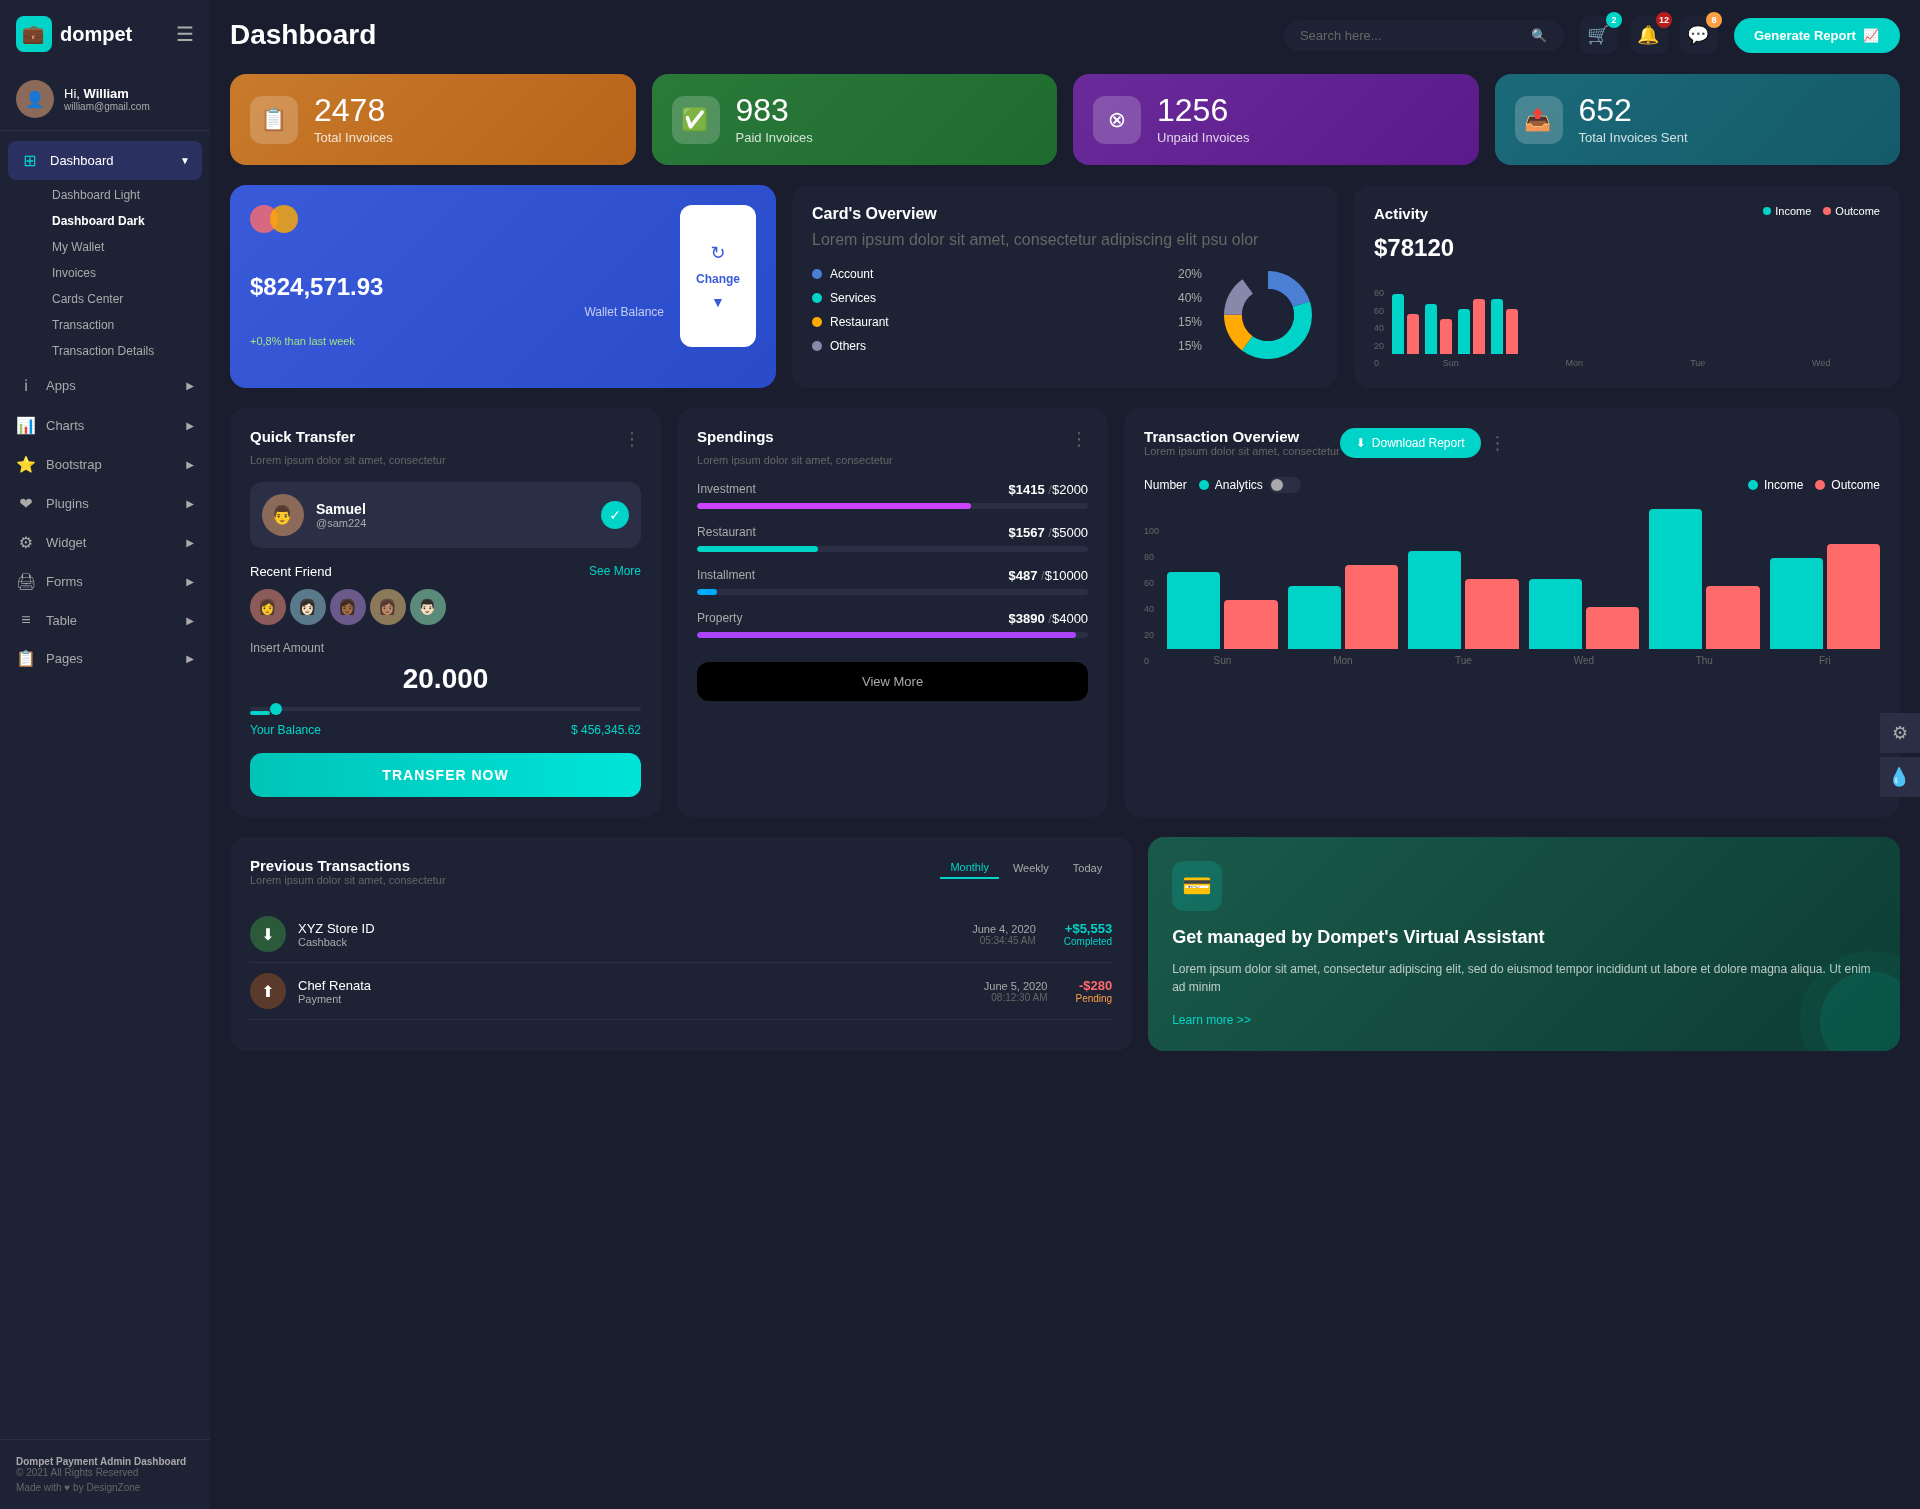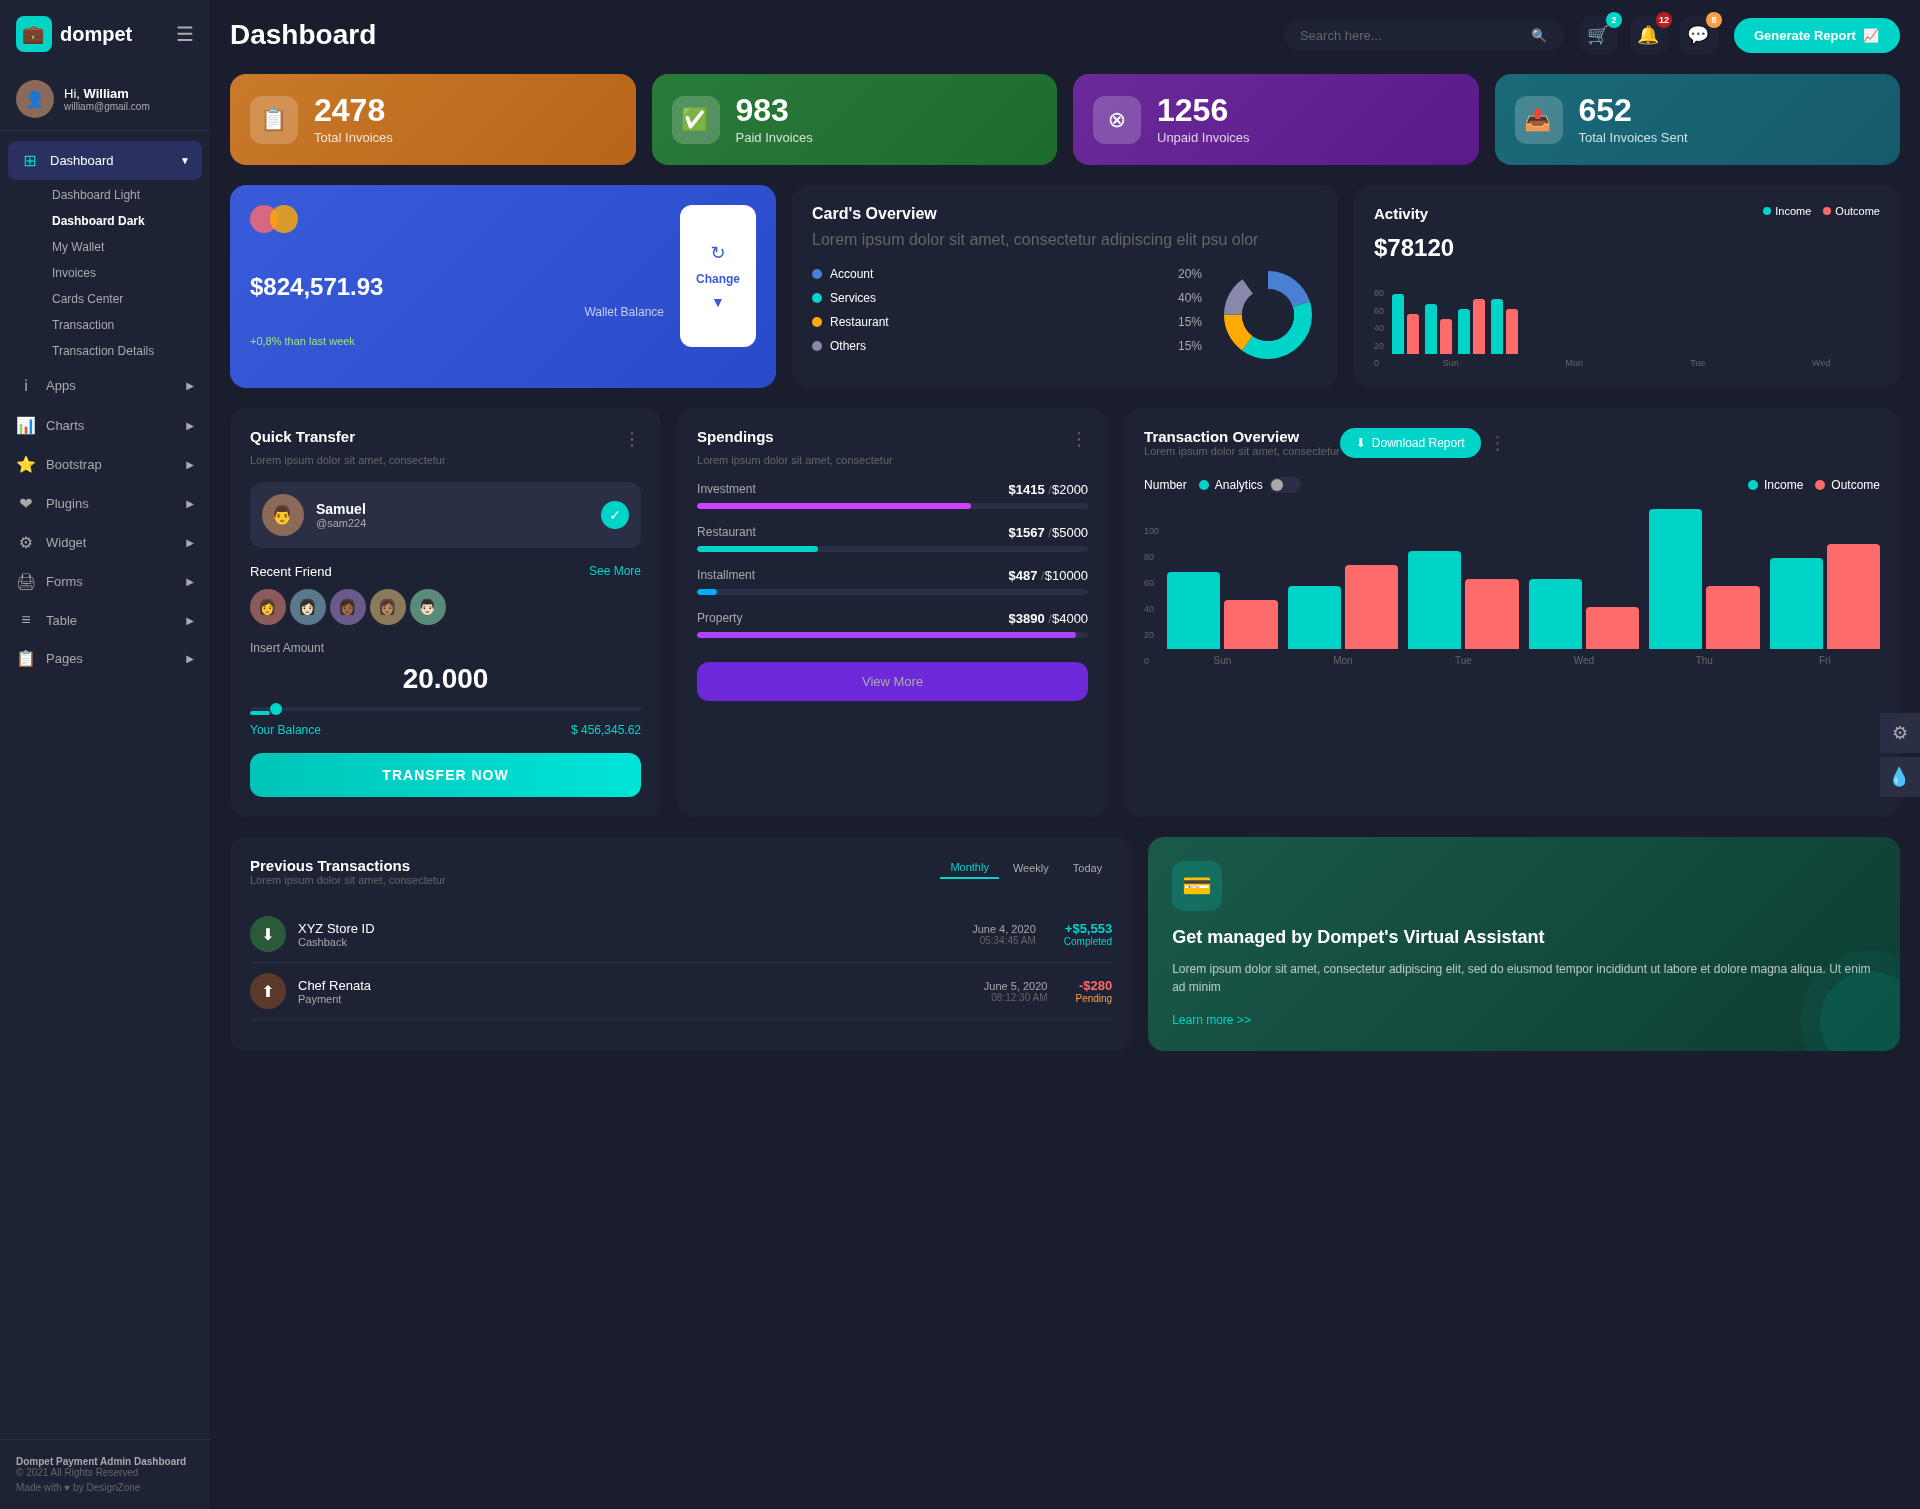--- a/index.html
+++ b/index.html
@@ -48,21 +48,21 @@
     .generate-btn { background: #00d4c8; color: #fff; border: none; border-radius: 25px; padding: 10px 20px; font-size: 13px; font-weight: 600; cursor: pointer; display: flex; align-items: center; gap: 8px; white-space: nowrap; }
     
     
     .stats-grid { display: grid; grid-template-columns: repeat(4, 1fr); gap: 16px; margin-bottom: 20px; }
     .stat-card { border-radius: 16px; padding: 20px; display: flex; align-items: center; gap: 16px; min-height: 90px; }
     .stat-card.orange { background: linear-gradient(135deg, #c97a2a, #b8641a); }
     .stat-card.green { background: linear-gradient(135deg, #2a7a3a, #1e6b2e); }
     .stat-card.purple { background: linear-gradient(135deg, #6a2a9a, #5a1a8a); }
     .stat-card.teal { background: linear-gradient(135deg, #1a6a7a, #155a6a); }
     .stat-icon { width: 48px; height: 48px; border-radius: 12px; background: rgba(255,255,255,0.2); display: flex; align-items: center; justify-content: center; font-size: 22px; flex-shrink: 0; }
-    .stat-info .stat-number { font-size: 32px; font-weight: 700; line-height: 1; }
+    .stat-info .stat-number { font-size: 32px; font-weight: 400; line-height: 1; }
     .stat-info .stat-label { font-size: 13px; color: rgba(255,255,255,0.8); margin-top: 4px; }
     
     
     .middle-row { display: grid; grid-template-columns: 1fr 1fr 1fr; gap: 16px; margin-bottom: 20px; }
     
     
     .wallet-section { background: linear-gradient(135deg, #3a5bd9, #2a4bc9); border-radius: 16px; padding: 20px; position: relative; overflow: hidden; }
     .wallet-inner { display: flex; gap: 16px; }
     .wallet-card-visual { flex: 1; }
     .card-logo { display: flex; gap: -4px; margin-bottom: 40px; }
@@ -143,21 +143,21 @@
     
     
     .spendings { background: #1e2235; border-radius: 16px; padding: 20px; }
     .spending-item { margin-bottom: 16px; }
     .spending-header { display: flex; justify-content: space-between; margin-bottom: 6px; }
     .spending-name { font-size: 12px; color: #aaa; }
     .spending-current { color: #fff; font-weight: 600; }
     .spending-max { color: #666; }
     .spending-bar { width: 100%; height: 6px; background: #2a2f45; border-radius: 3px; overflow: hidden; }
     .spending-fill { height: 100%; border-radius: 3px; }
-    .view-more-btn { width: 100%; padding: 12px; background: #6d28d9; border: none; border-radius: 12px; color: #aaa; font-size: 13px; cursor: pointer; margin-top: 8px; }
+    .view-more-btn { width: 100%; padding: 12px; background: #000000; border: none; border-radius: 12px; color: #aaa; font-size: 13px; cursor: pointer; margin-top: 8px; }
     
     
     .transaction-overview { background: #1e2235; border-radius: 16px; padding: 20px; }
     .to-header { display: flex; justify-content: flex-start; align-items: flex-start; margin-bottom: 8px; }
     .to-title { font-size: 15px; font-weight: 600; }
     .download-btn { background: #00d4c8; color: #fff; border: none; border-radius: 25px; padding: 8px 16px; font-size: 12px; cursor: pointer; display: flex; align-items: center; gap: 6px; }
     .to-subtitle { font-size: 11px; color: #666; margin-bottom: 12px; }
     .to-filters { display: flex; align-items: center; gap: 12px; margin-bottom: 16px; }
     .filter-item { display: flex; align-items: center; gap: 6px; font-size: 12px; }
     .filter-dot { width: 10px; height: 10px; border-radius: 50%; }

